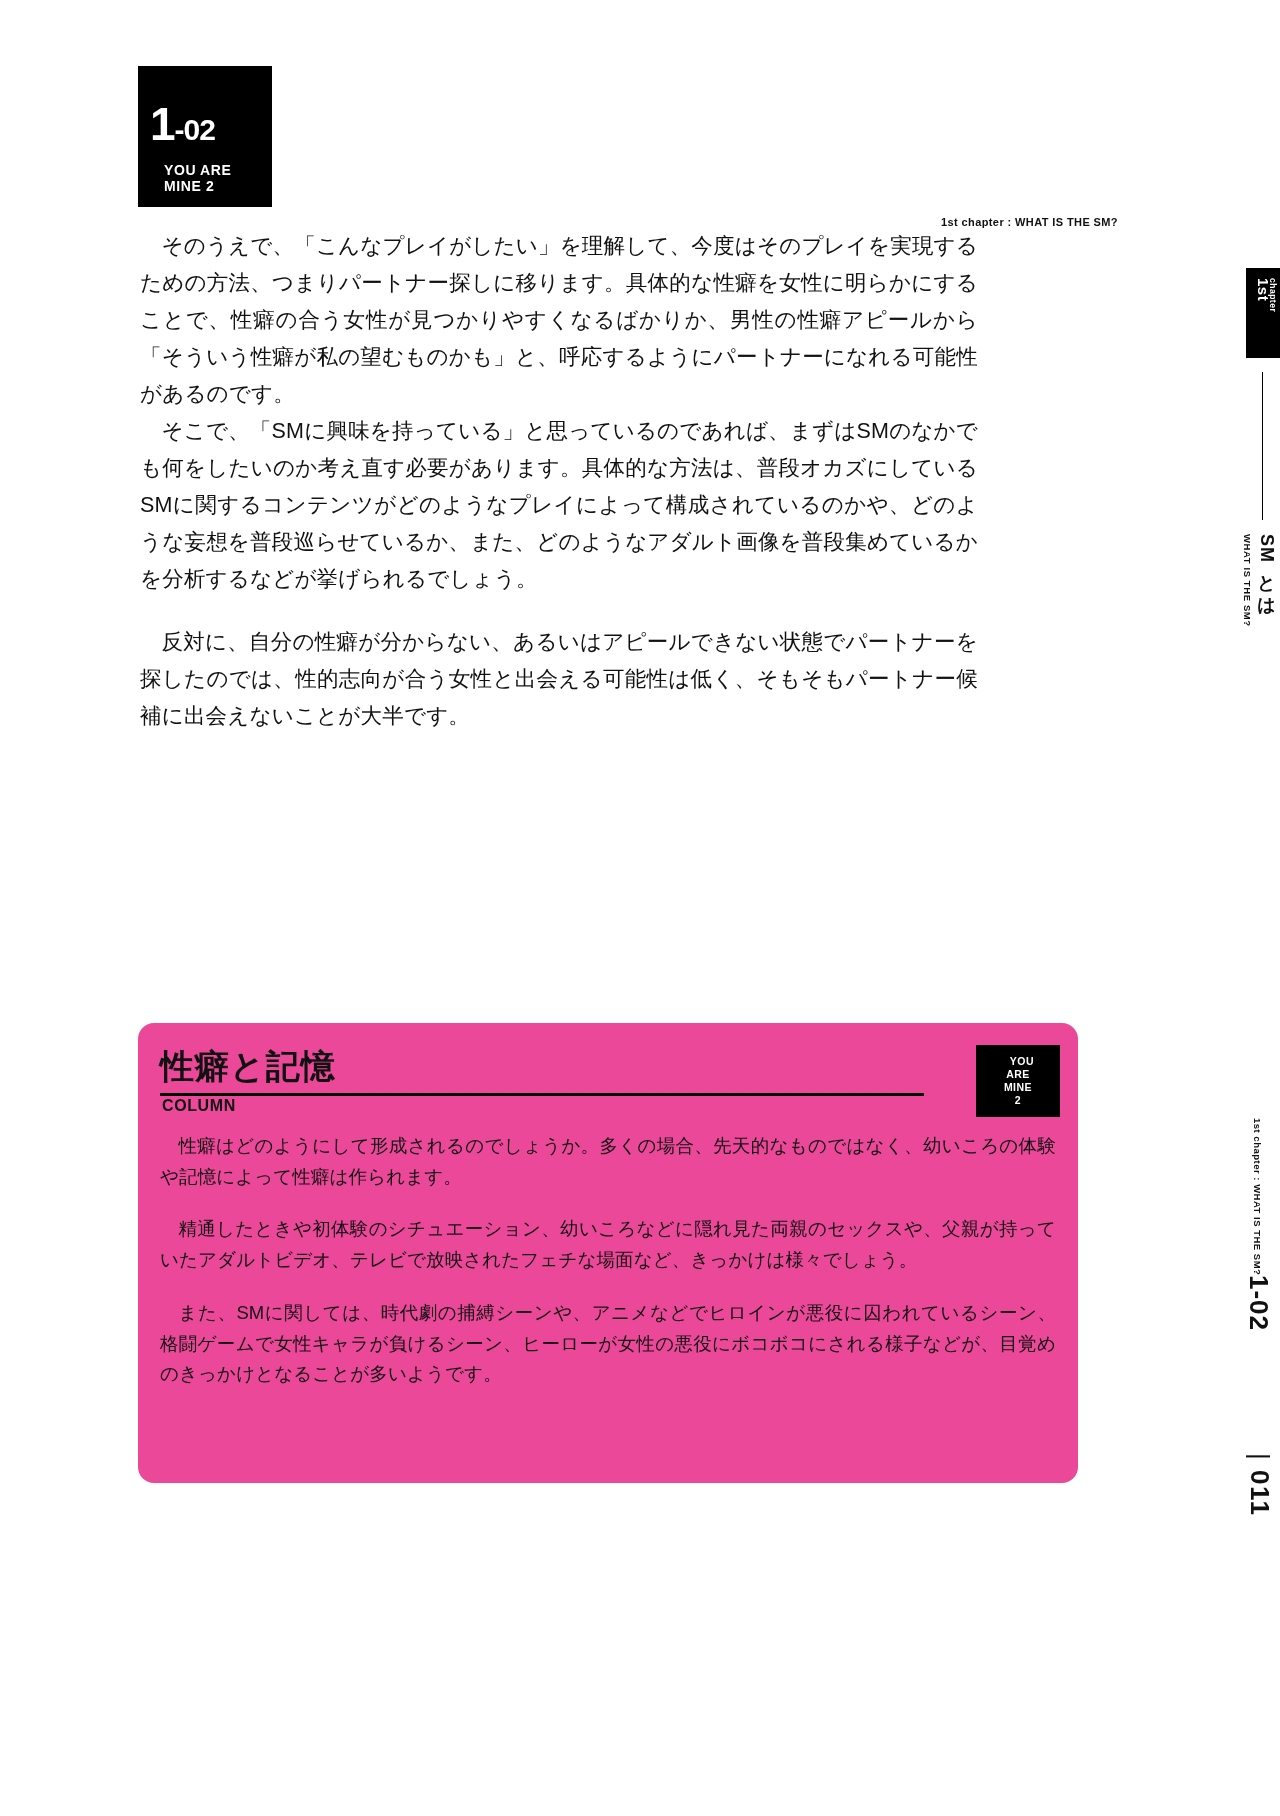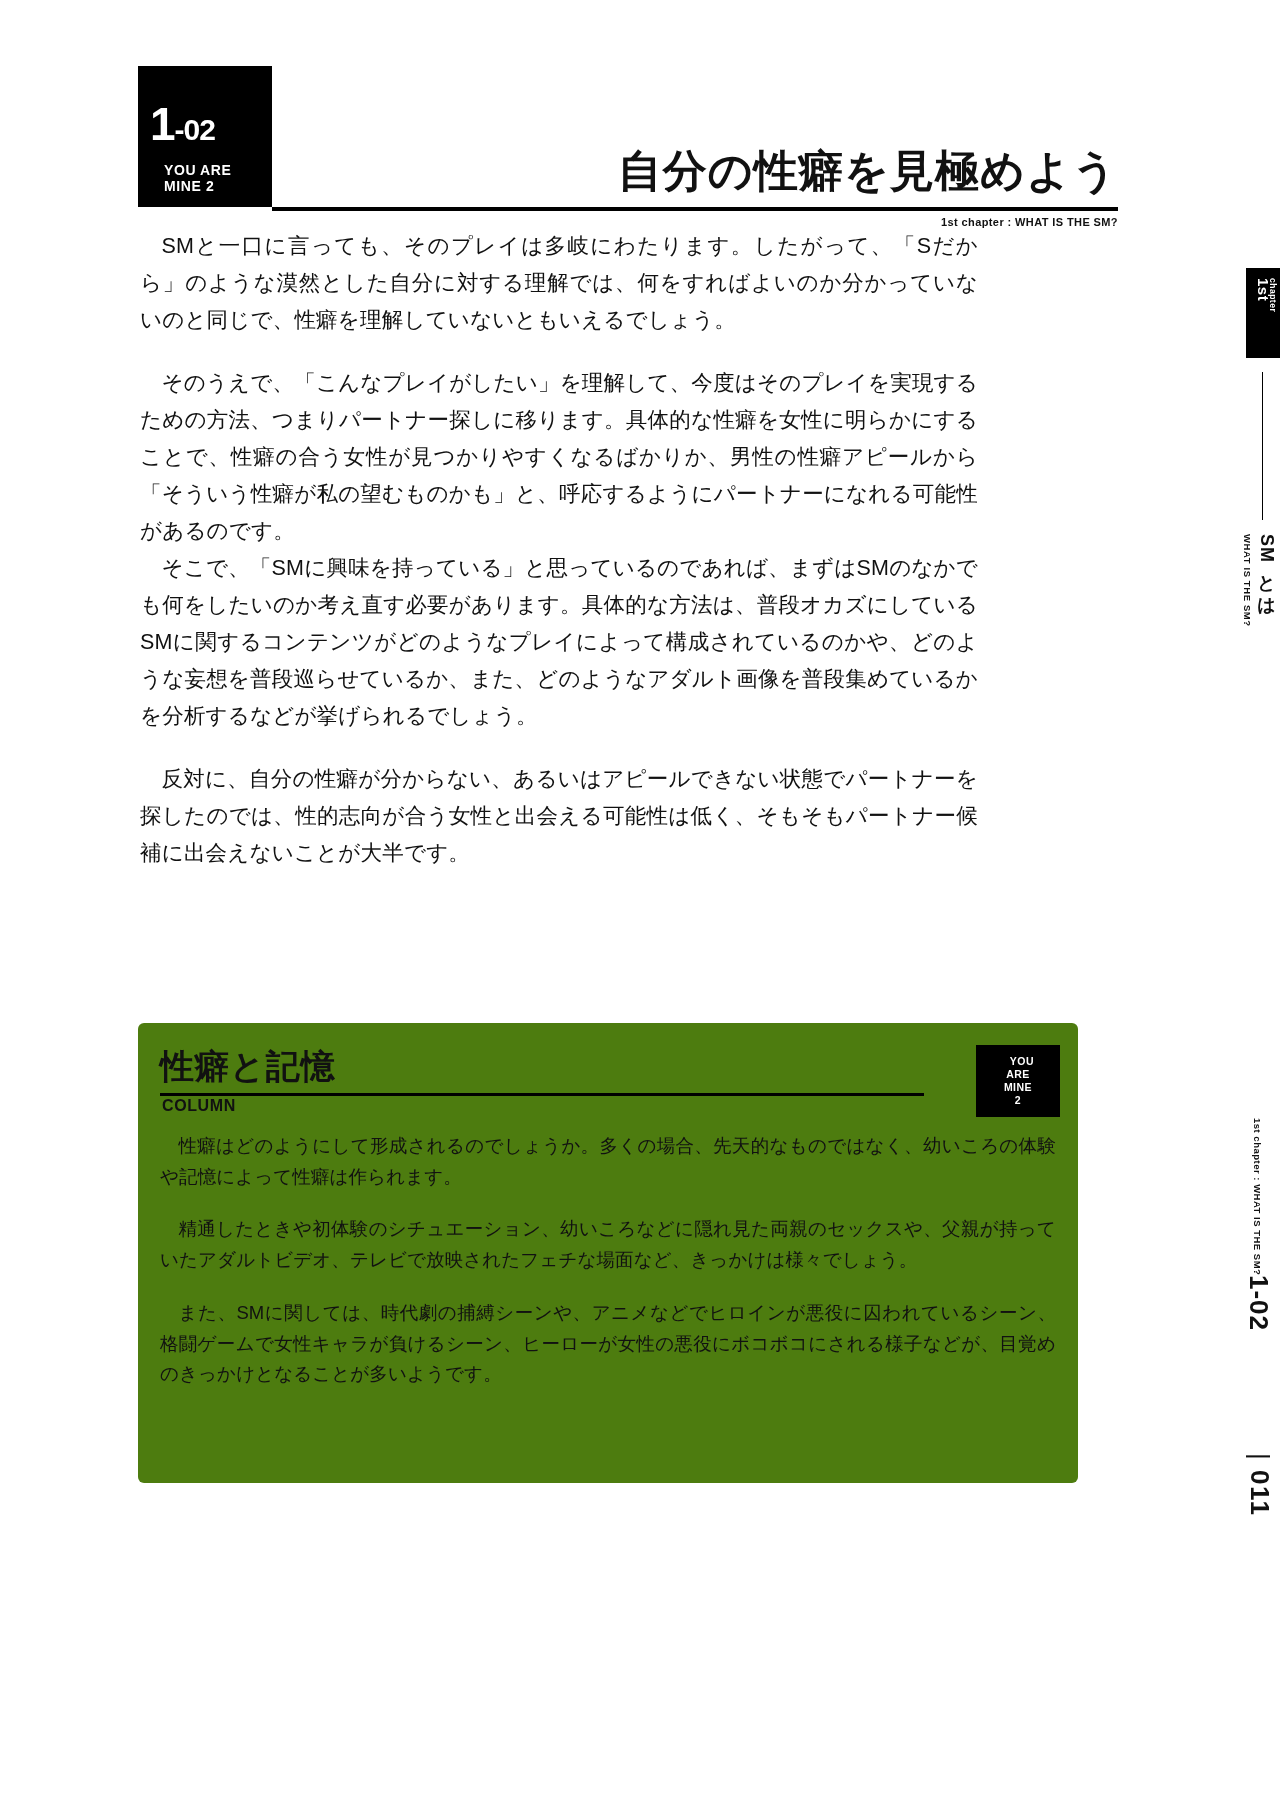--- a/index.html
+++ b/index.html
@@ -208,22 +208,22 @@
     font-weight: 400;
   }
 
   
   .column-box {
     position: absolute;
     left: 138px;
     top: 1023px;
     width: 940px;
     height: 460px;
-    background: #4d7c0f;
-    border-radius: 6px;
+    background: #ec4899;
+    border-radius: 16px;
   }
   .column-head {
     position: absolute;
     left: 18px;
     top: 22px;
     right: 18px;
     height: 72px;
   }
   .column-title {
     position: absolute;
@@ -291,28 +291,24 @@
 </head>
 <body>
 
 <div class="page">
 
   <div class="header">
     <div class="chapter-badge">
       <div class="num"><span>1</span><span class="sub">-02</span></div>
       <div class="brand">YOU ARE MINE 2</div>
     </div>
-    <div class="title-rule">
-      <div class="section-title">自分の性癖を見極めよう</div>
-    </div>
     <div class="running-head">1st chapter : WHAT IS THE SM?</div>
   </div>
 
   <div class="body-col">
-    <p class="para">SMと一口に言っても、そのプレイは多岐にわたります。したがって、「Sだから」のような漠然とした自分に対する理解では、何をすればよいのか分かっていないのと同じで、性癖を理解していないともいえるでしょう。</p>
     <p class="para nogap">そのうえで、「こんなプレイがしたい」を理解して、今度はそのプレイを実現するための方法、つまりパートナー探しに移ります。具体的な性癖を女性に明らかにすることで、性癖の合う女性が見つかりやすくなるばかりか、男性の性癖アピールから「そういう性癖が私の望むものかも」と、呼応するようにパートナーになれる可能性があるのです。</p>
     <p class="para">そこで、「SMに興味を持っている」と思っているのであれば、まずはSMのなかでも何をしたいのか考え直す必要があります。具体的な方法は、普段オカズにしているSMに関するコンテンツがどのようなプレイによって構成されているのかや、どのような妄想を普段巡らせているか、また、どのようなアダルト画像を普段集めているかを分析するなどが挙げられるでしょう。</p>
     <p class="para">反対に、自分の性癖が分からない、あるいはアピールできない状態でパートナーを探したのでは、性的志向が合う女性と出会える可能性は低く、そもそもパートナー候補に出会えないことが大半です。</p>
   </div>
 
   <div class="side-tab">
     <span class="t1">1st</span>
     <span class="t2">chapter</span>
   </div>
   <div class="side-rule"></div>

